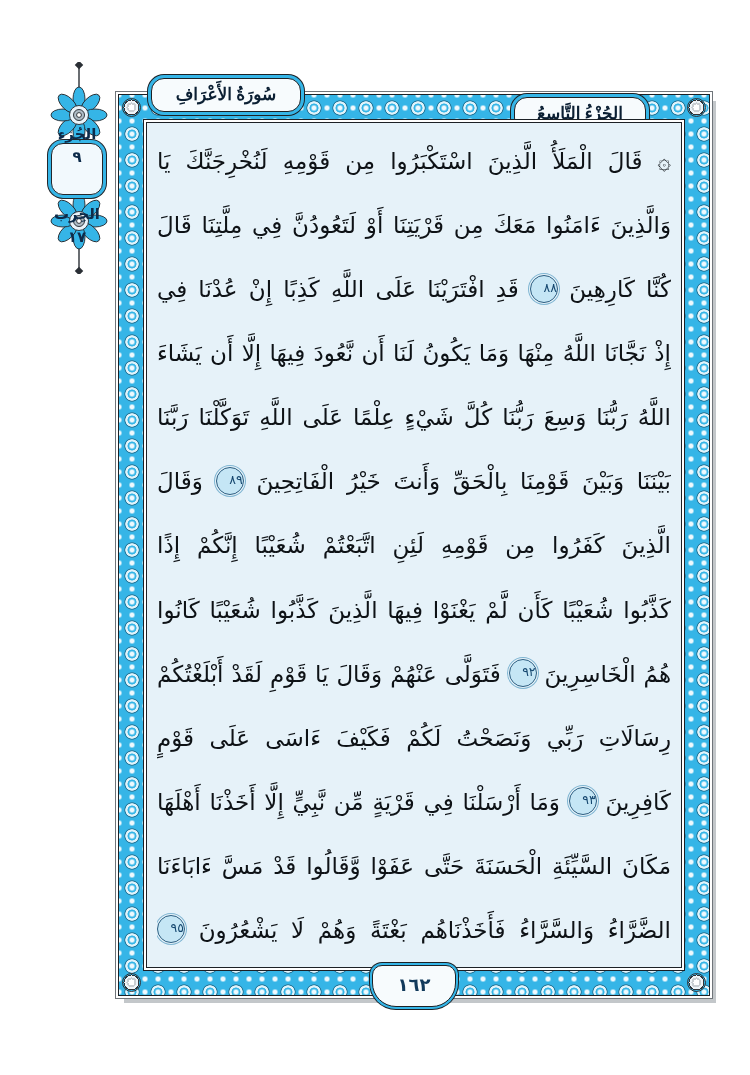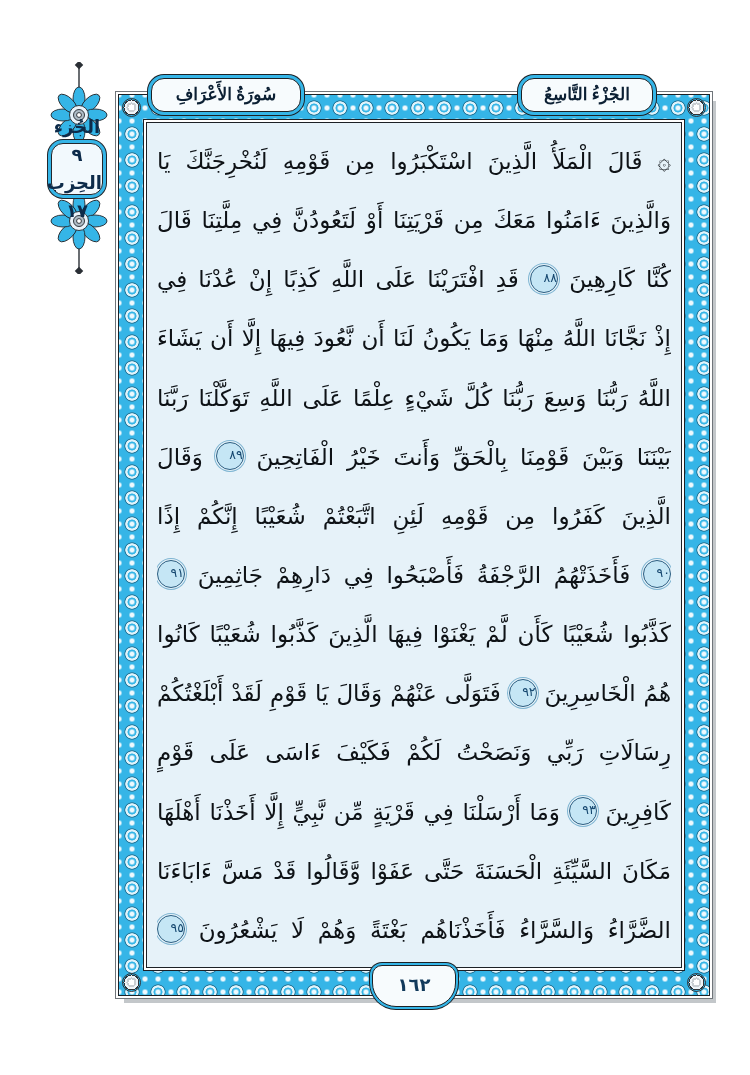--- a/index.html
+++ b/index.html
@@ -45,21 +45,21 @@
     position:relative; top:-2px;
   }
   
   .cartouche{
     position:absolute; top:-17px; height:34px; line-height:32px;
     background:#f7fbfd; border:1px solid #1c2126; border-radius:13px;
     box-shadow: 0 0 0 3px #35b5e7, 0 0 0 4px #1c2126;
     text-align:center; font-size:17px; font-weight:bold; color:#0b1f33;
     direction:rtl; padding:0 14px; box-sizing:border-box;font-family:Liberation Serif, serif;
   }
-  .cartouche.juz{ right:56px; min-width:132px; }
+  .cartouche.juz{ right:63px; min-width:132px;margin-top:19px; }
   .cartouche.surah{ left:32px; min-width:150px; }
   
   .pageno{
     position:absolute; bottom:-12px; left:50%; transform:translateX(-50%);
     width:82px; height:40px; line-height:38px; text-align:center;
     background:#f7fbfd; border:1px solid #1c2126;
     border-radius:10px 10px 24px 24px;
     box-shadow: 0 0 0 2px #35b5e7, 0 0 0 3px #1c2126;
     font-size:18px; font-weight:bold; color:#123a5c; letter-spacing:5px;
     direction:rtl;
@@ -76,21 +76,21 @@
   .margin-marker{ position:absolute; left:44px; top:62px; width:70px; height:212px; }
   .margin-marker svg{ position:absolute; left:0; top:0; }
   .juz-box{
     position:absolute; left:7px; top:81px; width:52px; height:52px;
     box-sizing:border-box; background:#f2f9fd;
     border:1px solid #23272c; border-radius:12px;
     box-shadow: 0 0 0 3px #35b5e7, 0 0 0 4px #23272c;
     display:flex; flex-direction:column; justify-content:center;
     text-align:center; direction:rtl;
   }
-  .juz-box div{ font-size:18px; font-weight:bold; color:#0d2b4a; line-height:1.55; }
+  .juz-box div{ font-size:15px; font-weight:bold; color:#0d2b4a; line-height:1.55;margin-top:34px; }
 </style>
 </head>
 <body>
 
 <div class="margin-marker">
   <svg width="70" height="212" viewBox="0 0 70 212">
     <line x1="35" y1="4" x2="35" y2="208" stroke="#2a2f35" stroke-width="1.4"></line>
     <rect x="32" y="0" width="6" height="6" transform="rotate(45 35 3)" fill="#2a2f35"></rect>
     <rect x="32" y="206" width="6" height="6" transform="rotate(45 35 209)" fill="#2a2f35"></rect>
     <g id="fl-top">
@@ -143,21 +143,20 @@
 
   <div class="inner">
     <div class="text-area">
         <div class="line"><span>۞ قَالَ الْمَلَأُ الَّذِينَ اسْتَكْبَرُوا مِن قَوْمِهِ لَنُخْرِجَنَّكَ يَا شُعَيْبُ</span></div>
         <div class="line"><span>وَالَّذِينَ ءَامَنُوا مَعَكَ مِن قَرْيَتِنَا أَوْ لَتَعُودُنَّ فِي مِلَّتِنَا قَالَ أَوَلَوْ</span></div>
         <div class="line"><span>كُنَّا كَارِهِينَ</span> <span class="verse">٨٨</span> <span>قَدِ افْتَرَيْنَا عَلَى اللَّهِ كَذِبًا إِنْ عُدْنَا فِي مِلَّتِكُم بَعْدَ</span></div>
         <div class="line"><span>إِذْ نَجَّانَا اللَّهُ مِنْهَا وَمَا يَكُونُ لَنَا أَن نَّعُودَ فِيهَا إِلَّا أَن يَشَاءَ</span></div>
         <div class="line"><span>اللَّهُ رَبُّنَا وَسِعَ رَبُّنَا كُلَّ شَيْءٍ عِلْمًا عَلَى اللَّهِ تَوَكَّلْنَا رَبَّنَا افْتَحْ</span></div>
         <div class="line"><span>بَيْنَنَا وَبَيْنَ قَوْمِنَا بِالْحَقِّ وَأَنتَ خَيْرُ الْفَاتِحِينَ</span> <span class="verse">٨٩</span> <span>وَقَالَ الْمَلَأُ</span></div>
         <div class="line"><span>الَّذِينَ كَفَرُوا مِن قَوْمِهِ لَئِنِ اتَّبَعْتُمْ شُعَيْبًا إِنَّكُمْ إِذًا لَّخَاسِرُونَ</span></div>
-        <div class="line"><span class="verse">٩٠</span> <span>فَأَخَذَتْهُمُ الرَّجْفَةُ فَأَصْبَحُوا فِي دَارِهِمْ جَاثِمِينَ</span> <span class="verse">٩١</span> </div>
         <div class="line"><span>كَذَّبُوا شُعَيْبًا كَأَن لَّمْ يَغْنَوْا فِيهَا الَّذِينَ كَذَّبُوا شُعَيْبًا كَانُوا</span></div>
         <div class="line"><span>هُمُ الْخَاسِرِينَ</span> <span class="verse">٩٢</span> <span>فَتَوَلَّى عَنْهُمْ وَقَالَ يَا قَوْمِ لَقَدْ أَبْلَغْتُكُمْ</span></div>
         <div class="line"><span>رِسَالَاتِ رَبِّي وَنَصَحْتُ لَكُمْ فَكَيْفَ ءَاسَى عَلَى قَوْمٍ</span></div>
         <div class="line"><span>كَافِرِينَ</span> <span class="verse">٩٣</span> <span>وَمَا أَرْسَلْنَا فِي قَرْيَةٍ مِّن نَّبِيٍّ إِلَّا أَخَذْنَا أَهْلَهَا</span></div>
         <div class="line"><span>مَكَانَ السَّيِّئَةِ الْحَسَنَةَ حَتَّى عَفَوْا وَّقَالُوا قَدْ مَسَّ ءَابَاءَنَا</span></div>
         <div class="line"><span>الضَّرَّاءُ وَالسَّرَّاءُ فَأَخَذْنَاهُم بَغْتَةً وَهُمْ لَا يَشْعُرُونَ</span> <span class="verse">٩٥</span></div>
       </div>
   </div>
 
   <div class="pageno">

